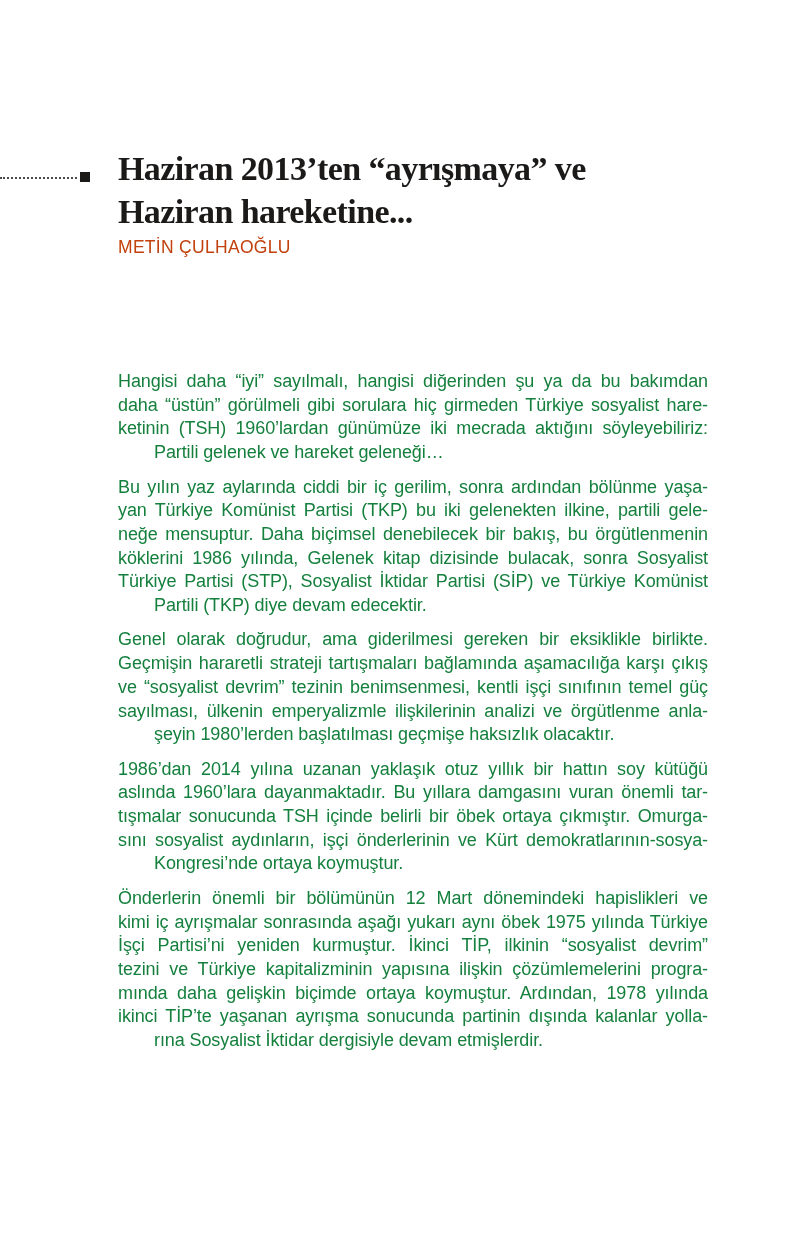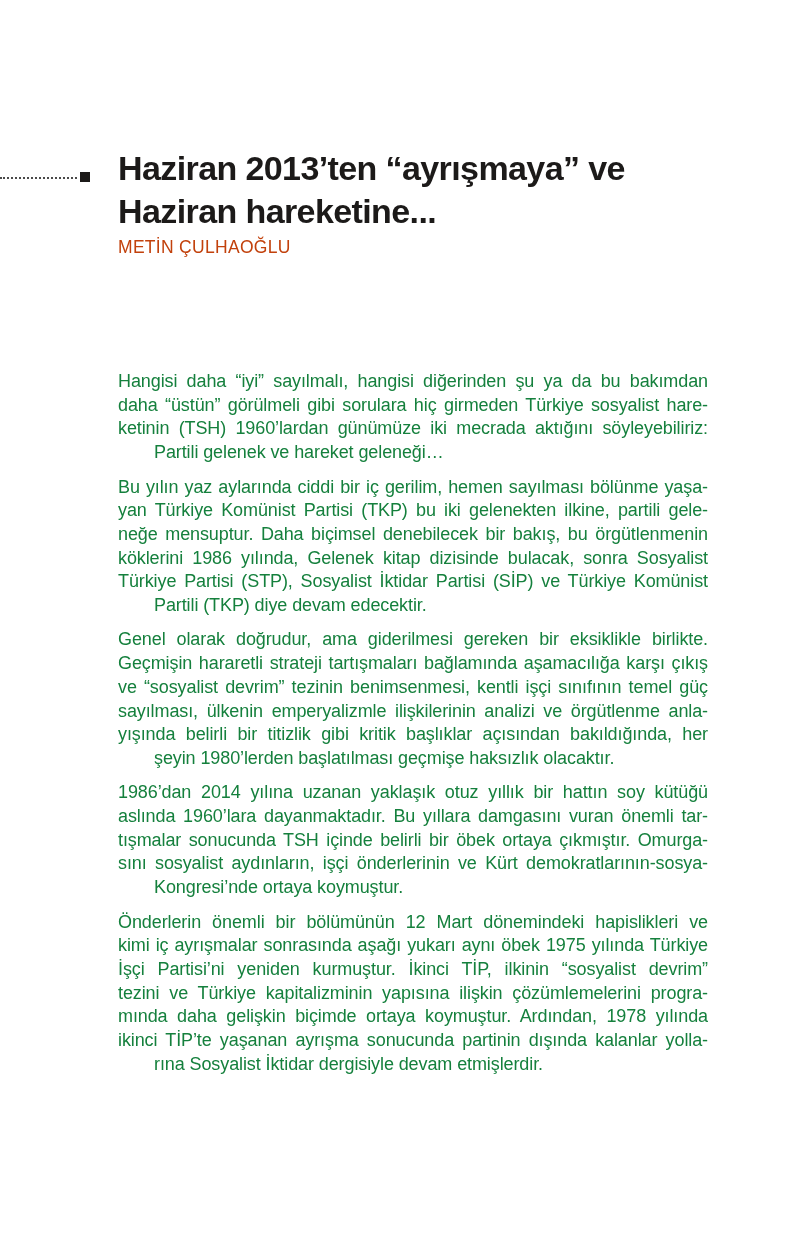--- a/index.html
+++ b/index.html
@@ -28,21 +28,21 @@
     width: 10px;
     height: 10px;
     background: #1c1a19;
   }
   h1.title {
     position: absolute;
     left: 118px;
     top: 147px;
     margin: 0;
     width: 560px;
-    font-family: Liberation Sans, sans-serif;
+    font-family: Liberation Serif, serif;
     font-weight: bold;
     font-size: 34px;
     line-height: 43px;
     letter-spacing: -0.6px;
     color: #1c1a19;
   }
   h1.title .title-line { display: block; }
   .author {
     position: absolute;
     left: 118px;
@@ -90,33 +90,32 @@
   <div class="author">METİN ÇULHAOĞLU</div>
 
   <div class="article-body" id="article-body">
       <div class="para">
         <div class="line">Hangisi daha “iyi” sayılmalı, hangisi diğerinden şu ya da bu bakımdan</div>
         <div class="line">daha “üstün” görülmeli gibi sorulara hiç girmeden Türkiye sosyalist hare-</div>
         <div class="line">ketinin (TSH) 1960’lardan günümüze iki mecrada aktığını söyleyebiliriz:</div>
         <div class="line last">Partili gelenek ve hareket geleneği…</div>
       </div>
       <div class="para">
-        <div class="line">Bu yılın yaz aylarında ciddi bir iç gerilim, hemen sayılması bölünme yaşa-</div>
+        <div class="line">Bu yılın yaz aylarında ciddi bir iç gerilim, sonra ardından bölünme yaşa-</div>
         <div class="line">yan Türkiye Komünist Partisi (TKP) bu iki gelenekten ilkine, partili gele-</div>
         <div class="line">neğe mensuptur. Daha biçimsel denebilecek bir bakış, bu örgütlenmenin</div>
         <div class="line">köklerini 1986 yılında, Gelenek kitap dizisinde bulacak, sonra Sosyalist</div>
         <div class="line">Türkiye Partisi (STP), Sosyalist İktidar Partisi (SİP) ve Türkiye Komünist</div>
         <div class="line last">Partili (TKP) diye devam edecektir.</div>
       </div>
       <div class="para">
         <div class="line">Genel olarak doğrudur, ama giderilmesi gereken bir eksiklikle birlikte.</div>
         <div class="line">Geçmişin hararetli strateji tartışmaları bağlamında aşamacılığa karşı çıkış</div>
         <div class="line">ve “sosyalist devrim” tezinin benimsenmesi, kentli işçi sınıfının temel güç</div>
         <div class="line">sayılması, ülkenin emperyalizmle ilişkilerinin analizi ve örgütlenme anla-</div>
-        <div class="line">yışında belirli bir titizlik gibi kritik başlıklar açısından bakıldığında, her</div>
         <div class="line last">şeyin 1980’lerden başlatılması geçmişe haksızlık olacaktır.</div>
       </div>
       <div class="para">
         <div class="line">1986’dan 2014 yılına uzanan yaklaşık otuz yıllık bir hattın soy kütüğü</div>
         <div class="line">aslında 1960’lara dayanmaktadır.  Bu yıllara damgasını vuran önemli tar-</div>
         <div class="line">tışmalar sonucunda TSH içinde belirli bir öbek ortaya çıkmıştır. Omurga-</div>
         <div class="line">sını sosyalist aydınların, işçi önderlerinin ve Kürt demokratlarının-sosya-</div>
         <div class="line last">Kongresi’nde ortaya koymuştur.</div>
       </div>
       <div class="para">

